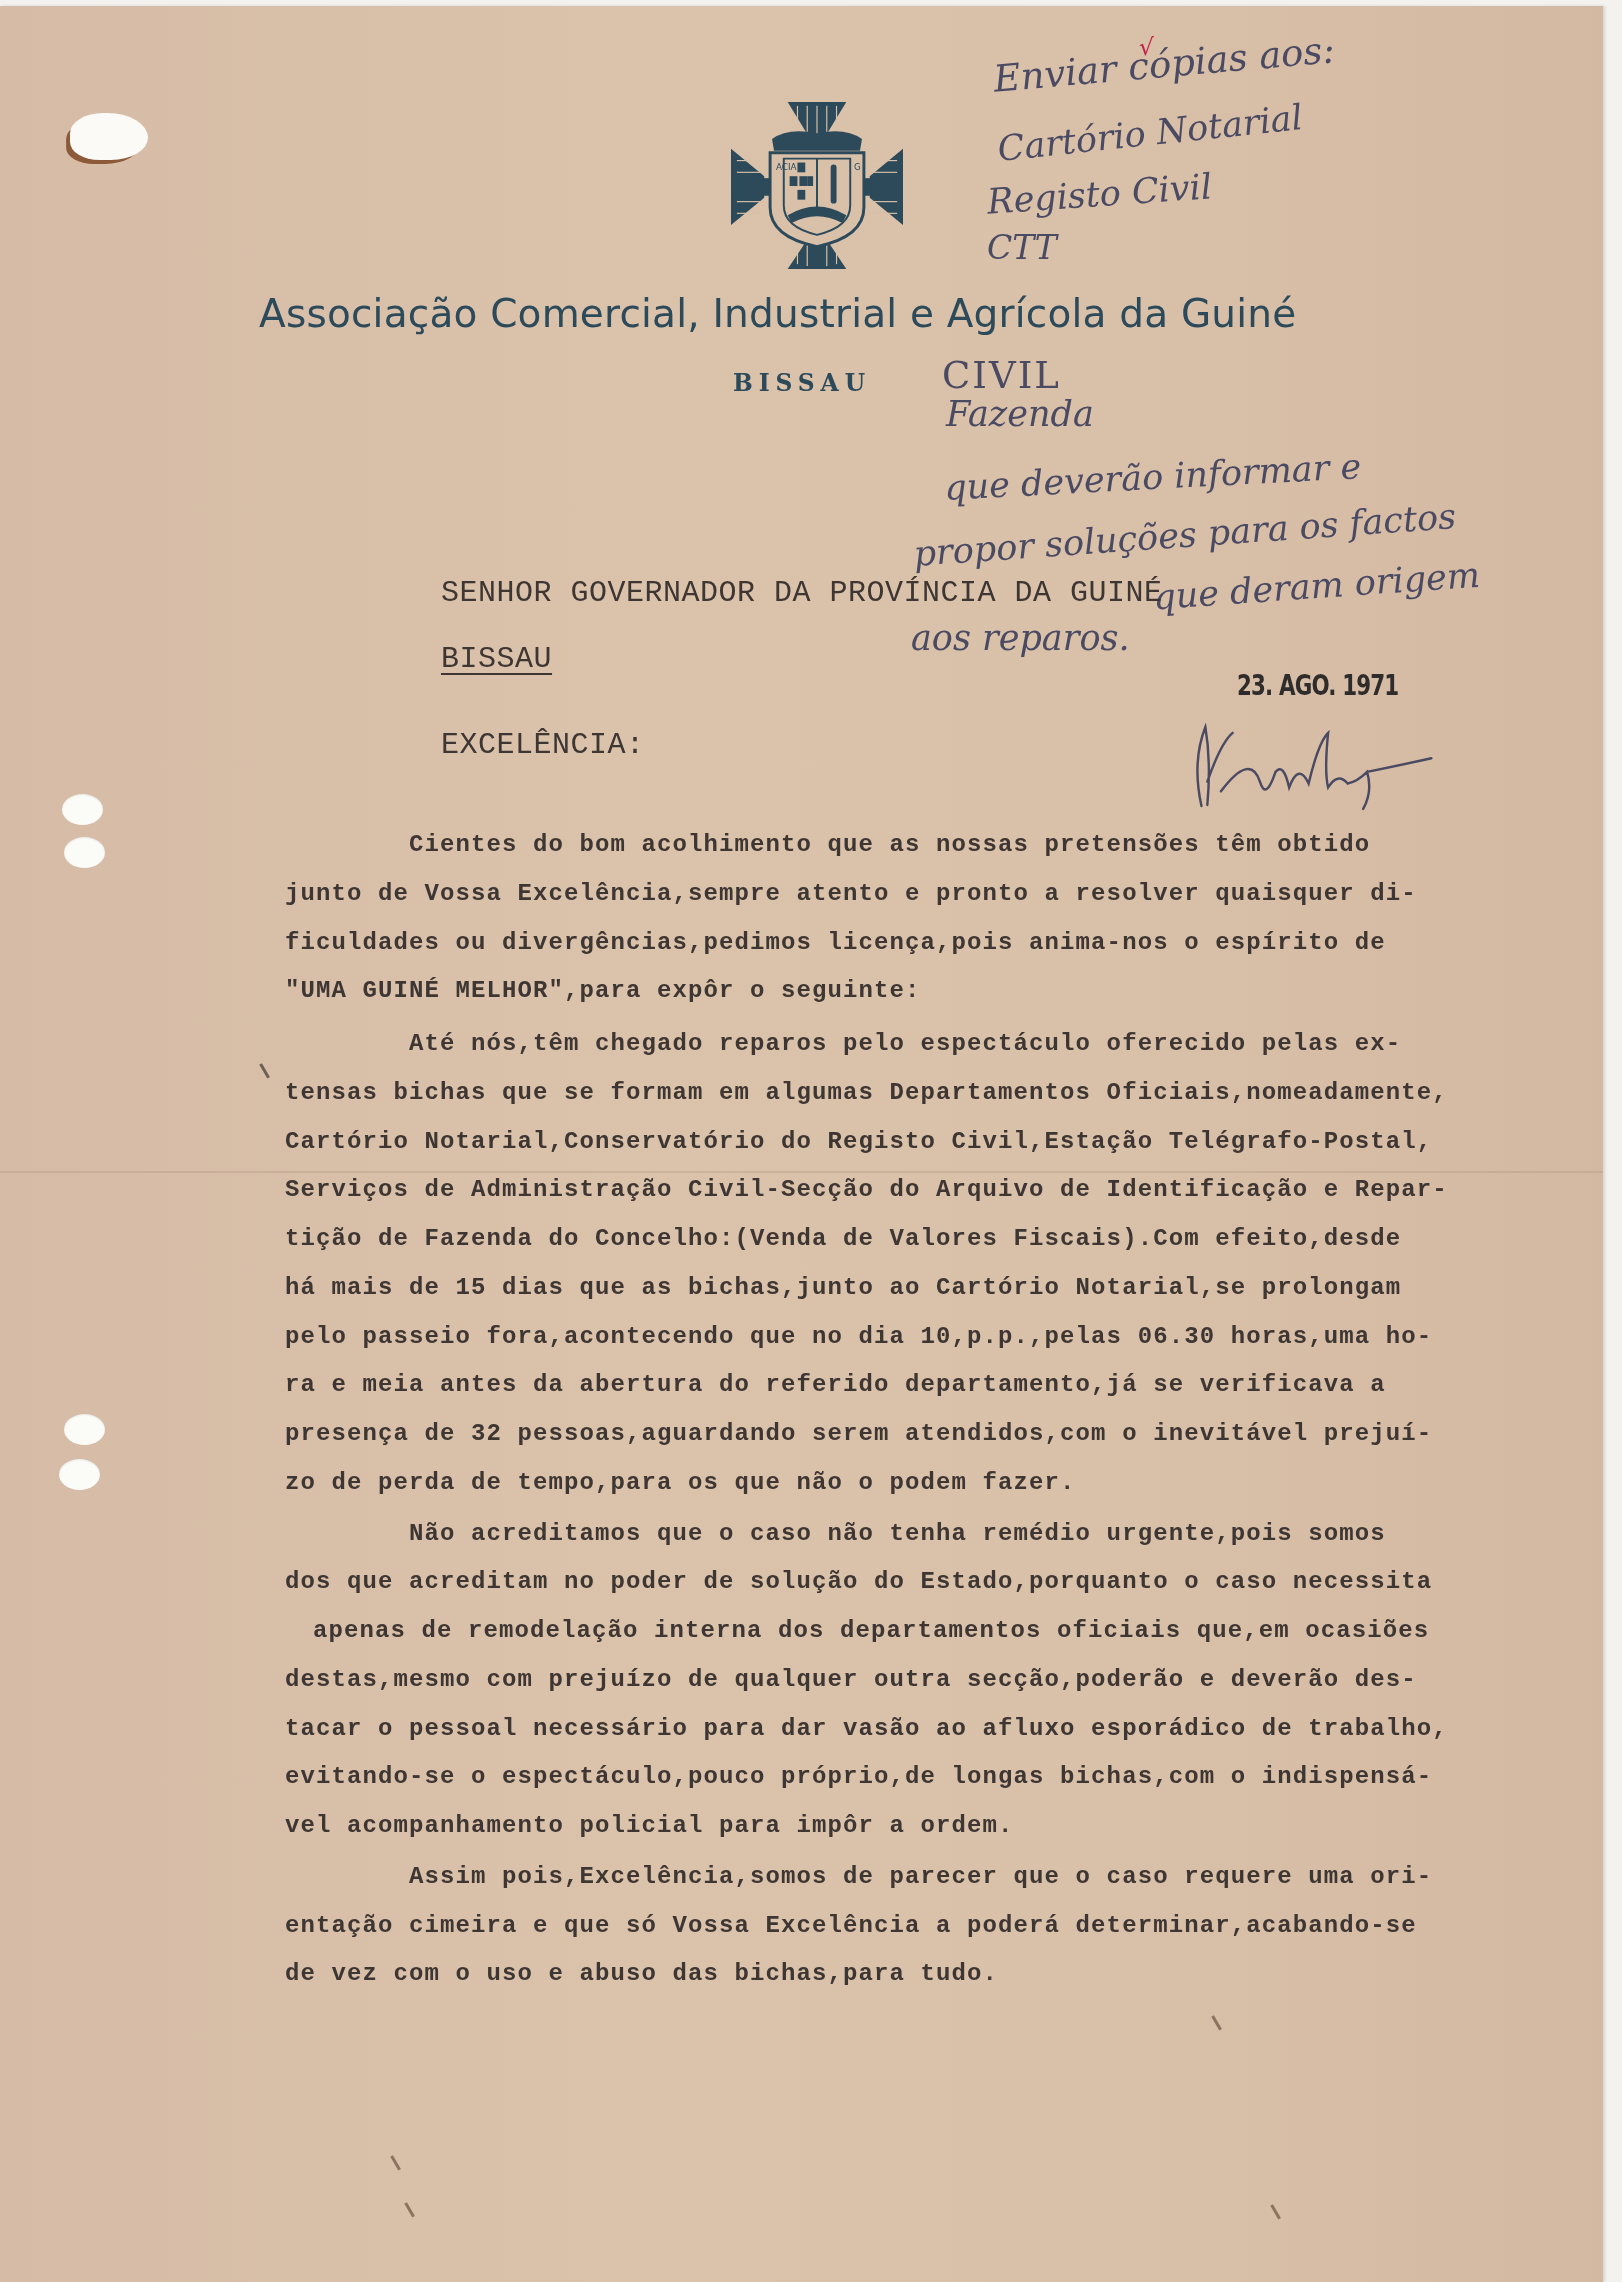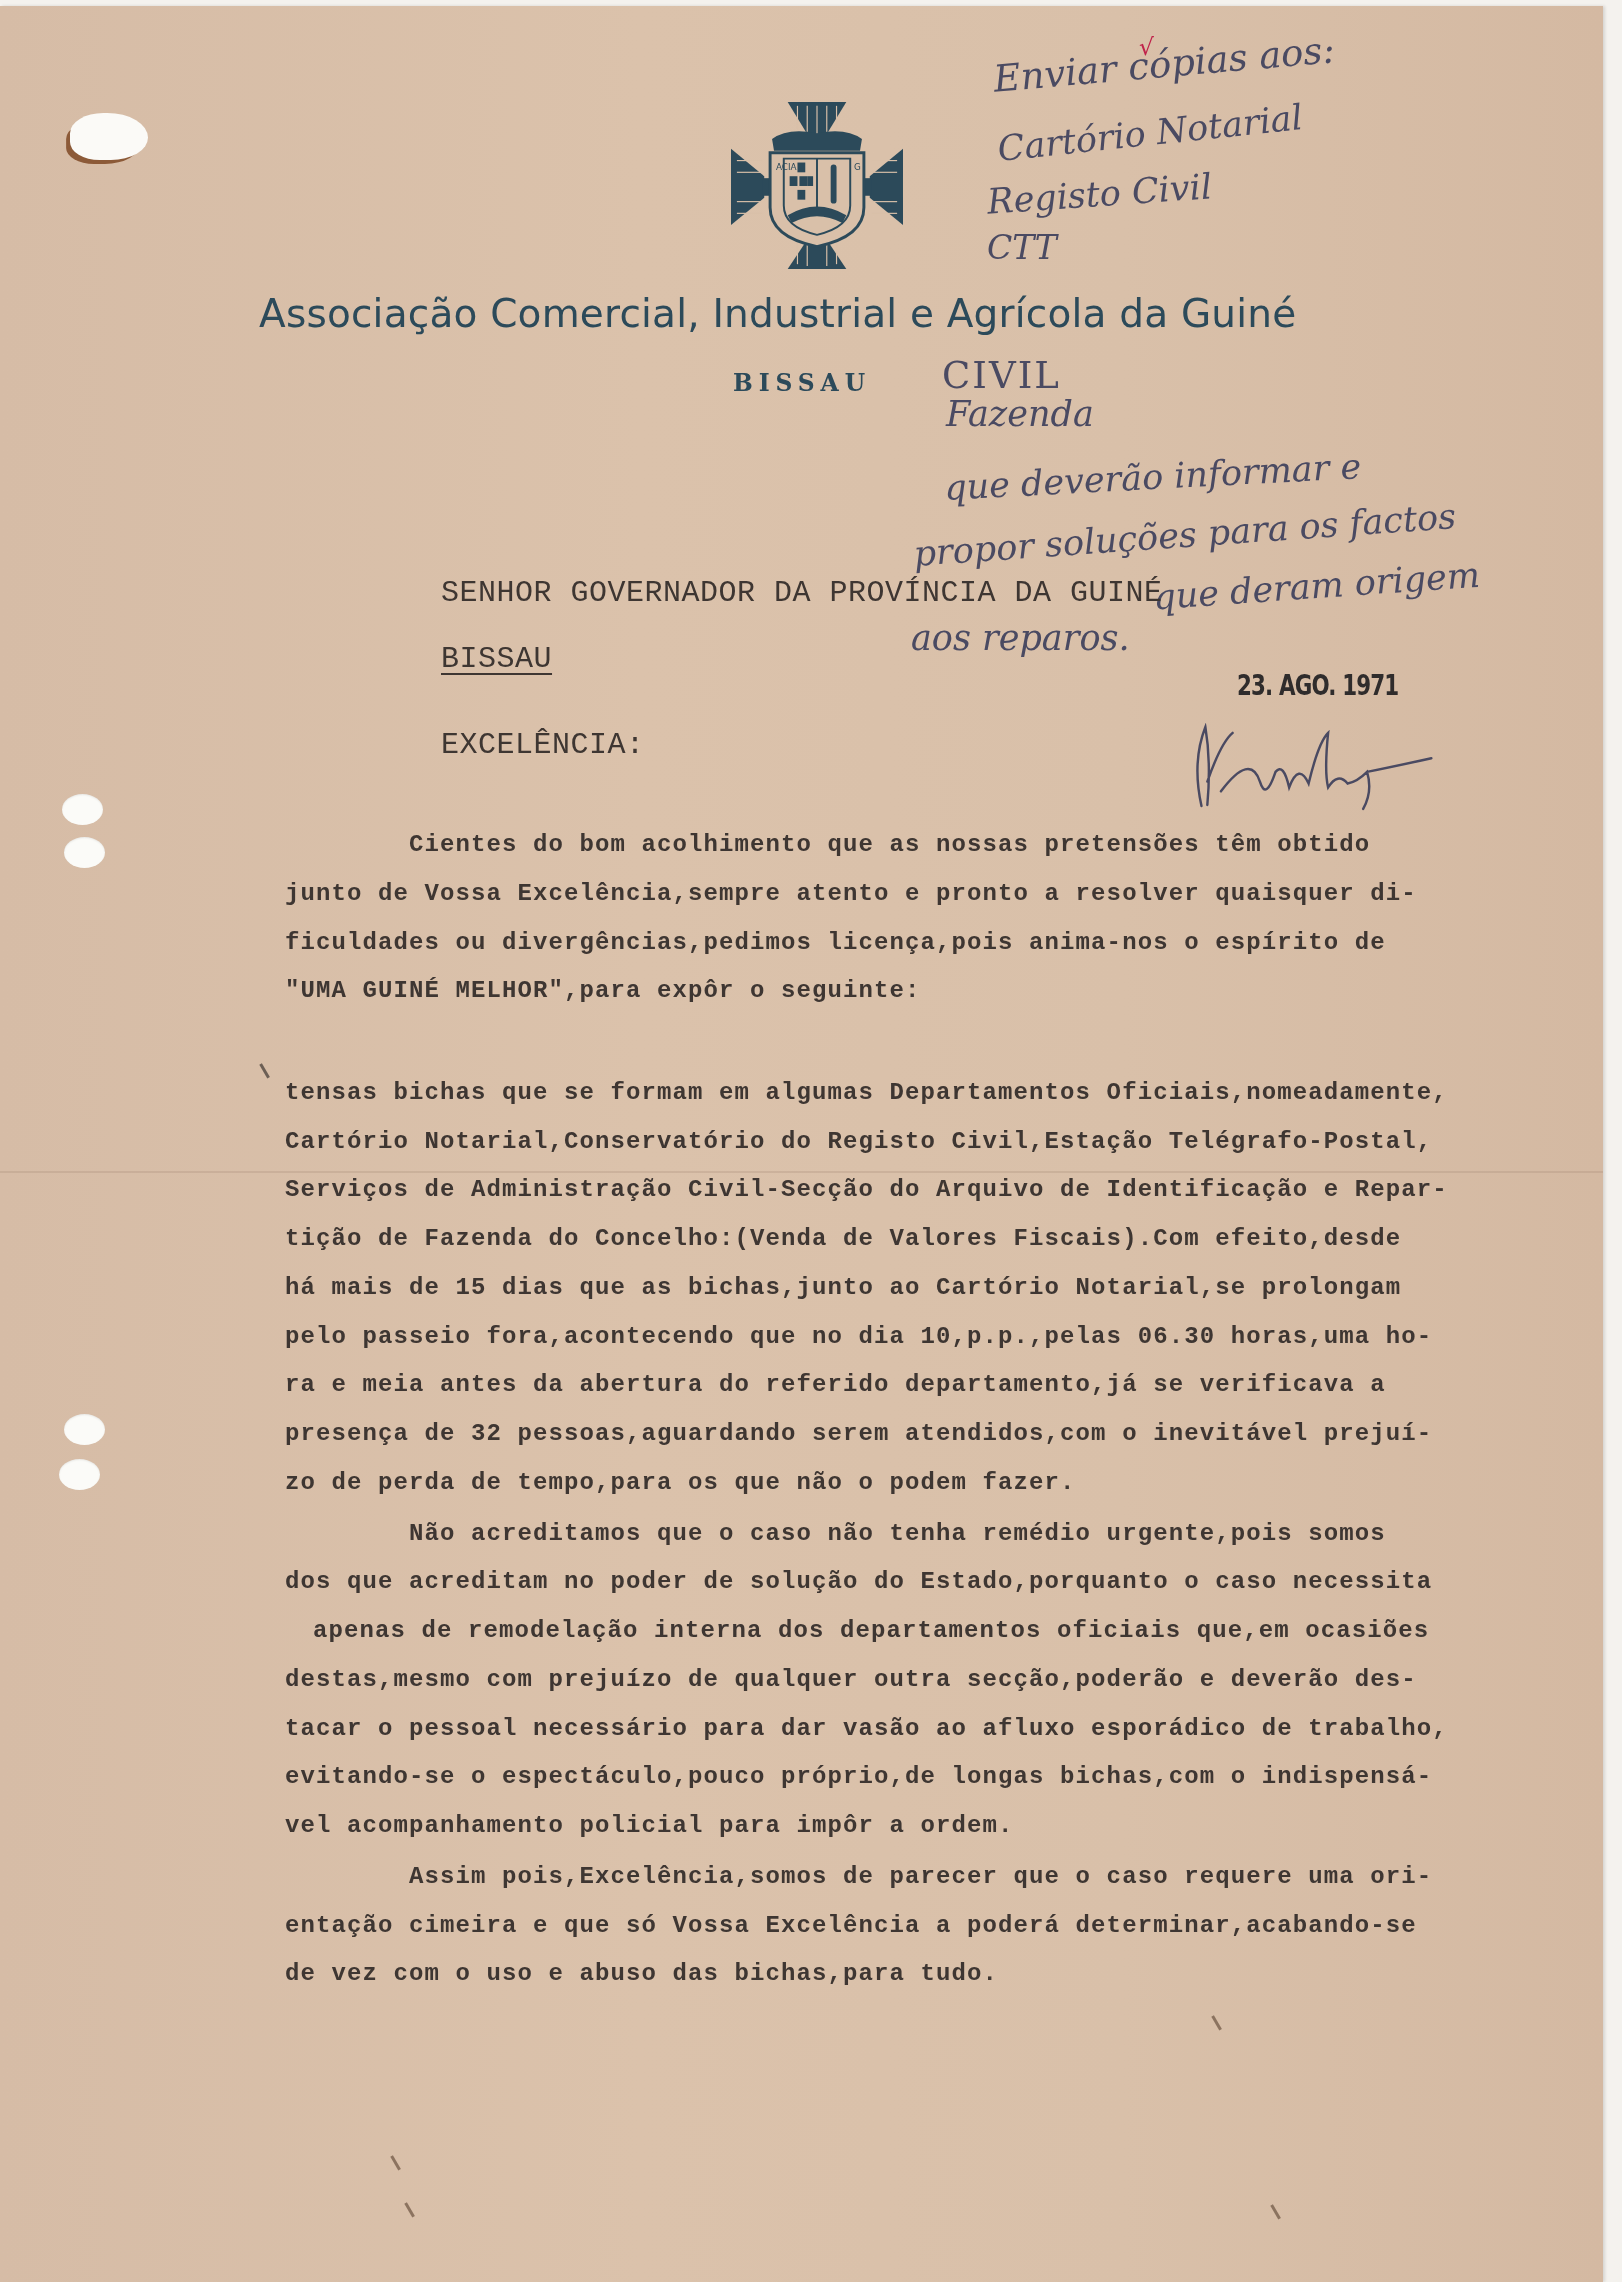--- a/index.html
+++ b/index.html
@@ -143,20 +143,21 @@
   </svg>
 
   <div class="typed addressee">SENHOR GOVERNADOR DA PROVÍNCIA DA GUINÉ</div>
   <div class="typed addr-city">BISSAU</div>
   <div class="typed salutation">EXCELÊNCIA:</div>
 
   <div class="typed body-line" style="top:825px;">        Cientes do bom acolhimento que as nossas pretensões têm obtido</div>
   <div class="typed body-line" style="top:874px;">junto de Vossa Excelência,sempre atento e pronto a resolver quaisquer di-</div>
   <div class="typed body-line" style="top:923px;">ficuldades ou divergências,pedimos licença,pois anima-nos o espírito de</div>
   <div class="typed body-line" style="top:971px;">"UMA GUINÉ MELHOR",para expôr o seguinte:</div>
+  <div class="typed body-line" style="top:1024px;">        Até nós,têm chegado reparos pelo espectáculo oferecido pelas ex-</div>
   <div class="typed body-line" style="top:1073px;">tensas bichas que se formam em algumas Departamentos Oficiais,nomeadamente,</div>
   <div class="typed body-line" style="top:1122px;">Cartório Notarial,Conservatório do Registo Civil,Estação Telégrafo-Postal,</div>
   <div class="typed body-line" style="top:1170px;">Serviços de Administração Civil-Secção do Arquivo de Identificação e Repar-</div>
   <div class="typed body-line" style="top:1219px;">tição de Fazenda do Concelho:(Venda de Valores Fiscais).Com efeito,desde</div>
   <div class="typed body-line" style="top:1268px;">há mais de 15 dias que as bichas,junto ao Cartório Notarial,se prolongam</div>
   <div class="typed body-line" style="top:1317px;">pelo passeio fora,acontecendo que no dia 10,p.p.,pelas 06.30 horas,uma ho-</div>
   <div class="typed body-line" style="top:1365px;">ra e meia antes da abertura do referido departamento,já se verificava a</div>
   <div class="typed body-line" style="top:1414px;">presença de 32 pessoas,aguardando serem atendidos,com o inevitável prejuí-</div>
   <div class="typed body-line" style="top:1463px;">zo de perda de tempo,para os que não o podem fazer.</div>
   <div class="typed body-line" style="top:1514px;">        Não acreditamos que o caso não tenha remédio urgente,pois somos</div>

